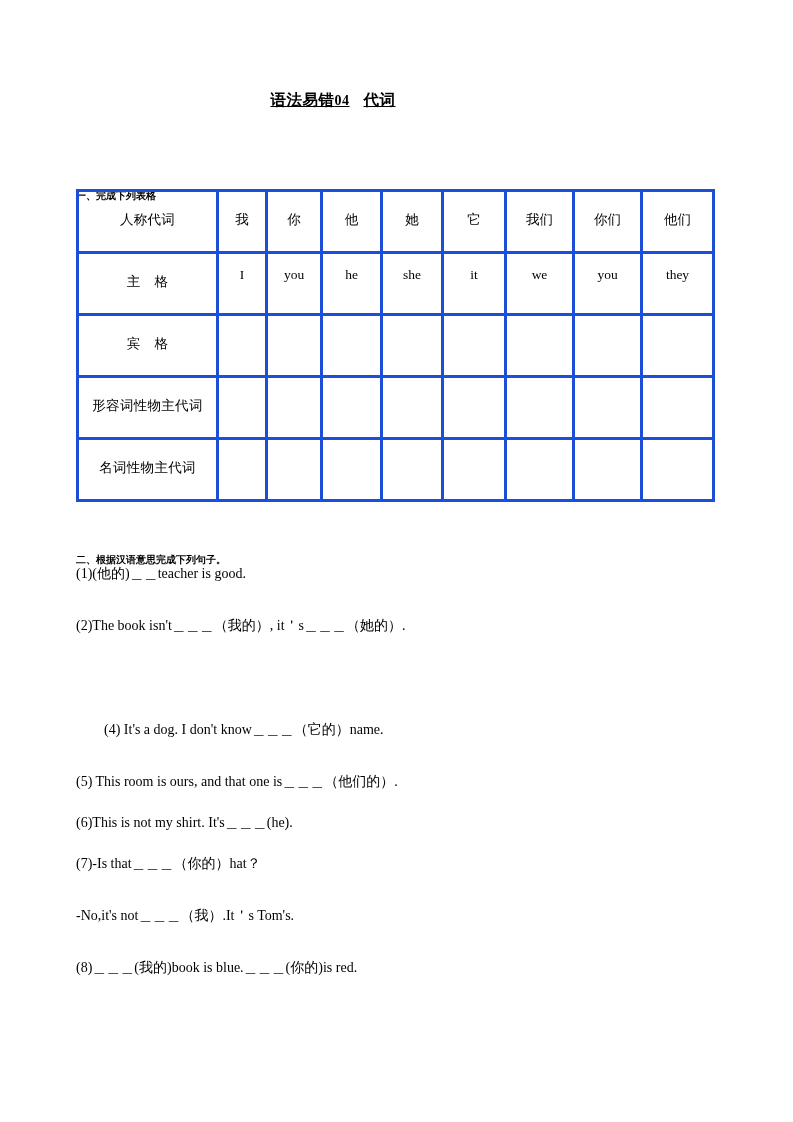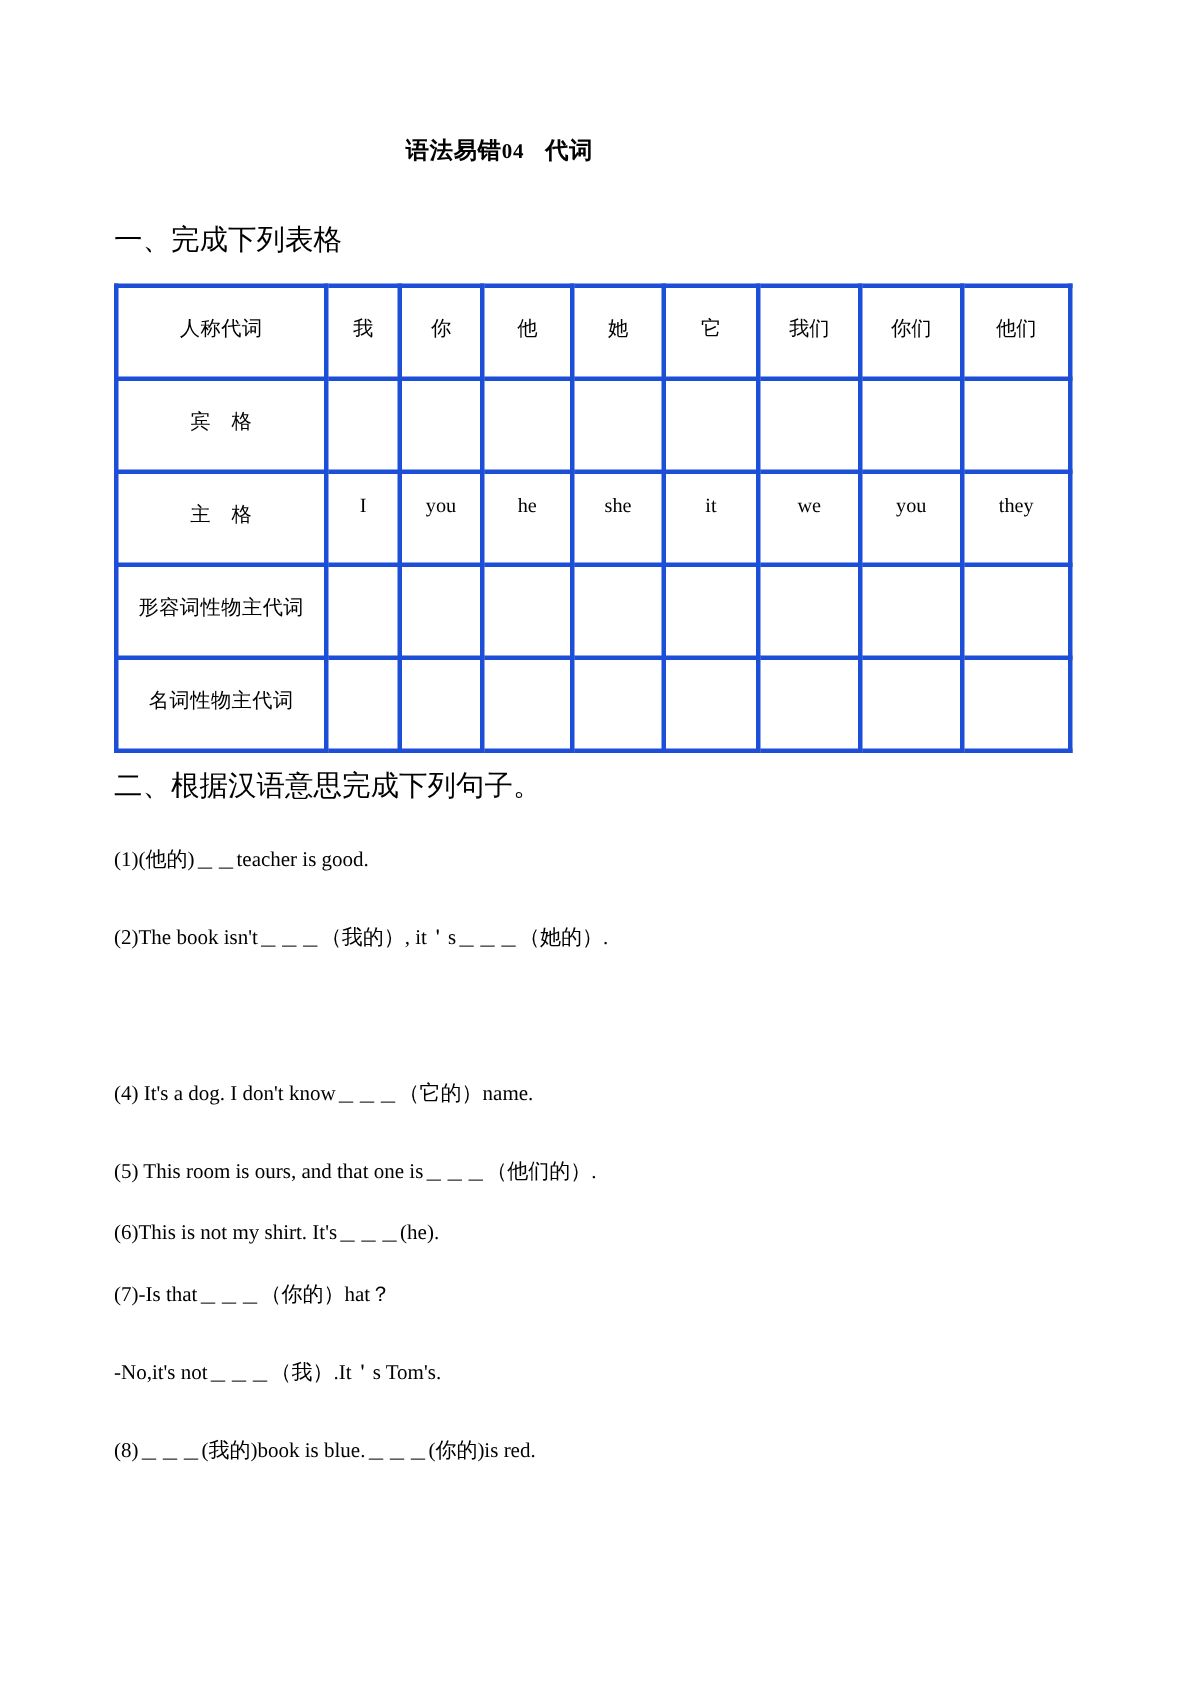--- a/index.html
+++ b/index.html
@@ -27,39 +27,41 @@
     position: absolute;
     left: 0;
     top: 90px;
     width: 666px;
     text-align: center;
     font-family: "DejaVu Sans", "Liberation Sans", sans-serif;
     font-weight: bold;
     font-size: 15.5px;
     letter-spacing: 0.5px;
     white-space: nowrap;
+    text-decoration: underline;
   }
   .doc-title .num {
     font-family: "Liberation Serif", serif;
     font-weight: bold;
     font-size: 14px;
   }
   .doc-title .gap {
     display: inline-block;
     width: 14px;
   }
 
   
   .section-heading {
     position: absolute;
     left: 76px;
     font-family: "DejaVu Sans", "Liberation Sans", sans-serif;
-    font-weight: normal;
-    font-size: 19px;
+    font-weight: bold;
+    font-size: 10px;
     white-space: nowrap;
+    margin-top: 42px;
   }
   #sec1-heading { top: 147px; }
   #sec2-heading { top: 511px; }
 
   
   .pron-table {
     position: absolute;
     left: 76px;
     top: 189px;
     width: 636px;
@@ -165,20 +167,49 @@
           </td>
         <td>
             <span class="cell-inner zh">你们</span>
           </td>
         <td>
             <span class="cell-inner zh">他们</span>
           </td>
       </tr>
       <tr>
         <td>
+            <span class="cell-inner zh-label spaced">主　格</span>
+          </td>
+        <td>
+            <span class="cell-inner en">I</span>
+          </td>
+        <td>
+            <span class="cell-inner en">you</span>
+          </td>
+        <td>
+            <span class="cell-inner en">he</span>
+          </td>
+        <td>
+            <span class="cell-inner en">she</span>
+          </td>
+        <td>
+            <span class="cell-inner en">it</span>
+          </td>
+        <td>
+            <span class="cell-inner en">we</span>
+          </td>
+        <td>
+            <span class="cell-inner en">you</span>
+          </td>
+        <td>
+            <span class="cell-inner en">they</span>
+          </td>
+      </tr>
+      <tr>
+        <td>
             <span class="cell-inner zh-label spaced">宾　格</span>
           </td>
         <td>
             <span class="cell-inner en"></span>
           </td>
         <td>
             <span class="cell-inner en"></span>
           </td>
         <td>
             <span class="cell-inner en"></span>
@@ -190,49 +221,20 @@
             <span class="cell-inner en"></span>
           </td>
         <td>
             <span class="cell-inner en"></span>
           </td>
         <td>
             <span class="cell-inner en"></span>
           </td>
         <td>
             <span class="cell-inner en"></span>
-          </td>
-      </tr>
-      <tr>
-        <td>
-            <span class="cell-inner zh-label spaced">主　格</span>
-          </td>
-        <td>
-            <span class="cell-inner en">I</span>
-          </td>
-        <td>
-            <span class="cell-inner en">you</span>
-          </td>
-        <td>
-            <span class="cell-inner en">he</span>
-          </td>
-        <td>
-            <span class="cell-inner en">she</span>
-          </td>
-        <td>
-            <span class="cell-inner en">it</span>
-          </td>
-        <td>
-            <span class="cell-inner en">we</span>
-          </td>
-        <td>
-            <span class="cell-inner en">you</span>
-          </td>
-        <td>
-            <span class="cell-inner en">they</span>
           </td>
       </tr>
       <tr>
         <td>
             <span class="cell-inner zh-label">形容词性物主代词</span>
           </td>
         <td>
             <span class="cell-inner en"></span>
           </td>
         <td>
@@ -286,20 +288,20 @@
             <span class="cell-inner en"></span>
           </td>
       </tr>
     </tbody>
   </table>
 
   <div class="section-heading" id="sec2-heading">二、根据汉语意思完成下列句子。</div>
 
   <div class="ex-line" style="top:566px;">(1)(他的)＿＿teacher is good.</div>
   <div class="ex-line" style="top:618px;">(2)The book isn't＿＿＿（我的）, it＇s＿＿＿（她的）.</div>
-  <div class="ex-line" style="top:722px;">(4) It's a dog. I don't know＿＿＿（它的）name.</div>
+  <div class="ex-line" style="top:722px;margin-left:28px;">(4) It's a dog. I don't know＿＿＿（它的）name.</div>
   <div class="ex-line" style="top:774px;">(5) This room is ours, and that one is＿＿＿（他们的）.</div>
   <div class="ex-line" style="top:815px;">(6)This is not my shirt. It's＿＿＿(he).</div>
   <div class="ex-line" style="top:856px;">(7)-Is that＿＿＿（你的）hat？</div>
   <div class="ex-line" style="top:908px;">-No,it's not＿＿＿（我）.It＇s Tom's.</div>
   <div class="ex-line" style="top:960px;">(8)＿＿＿(我的)book is blue.＿＿＿(你的)is red.</div>
 
 </div>
 
 </body></html>

